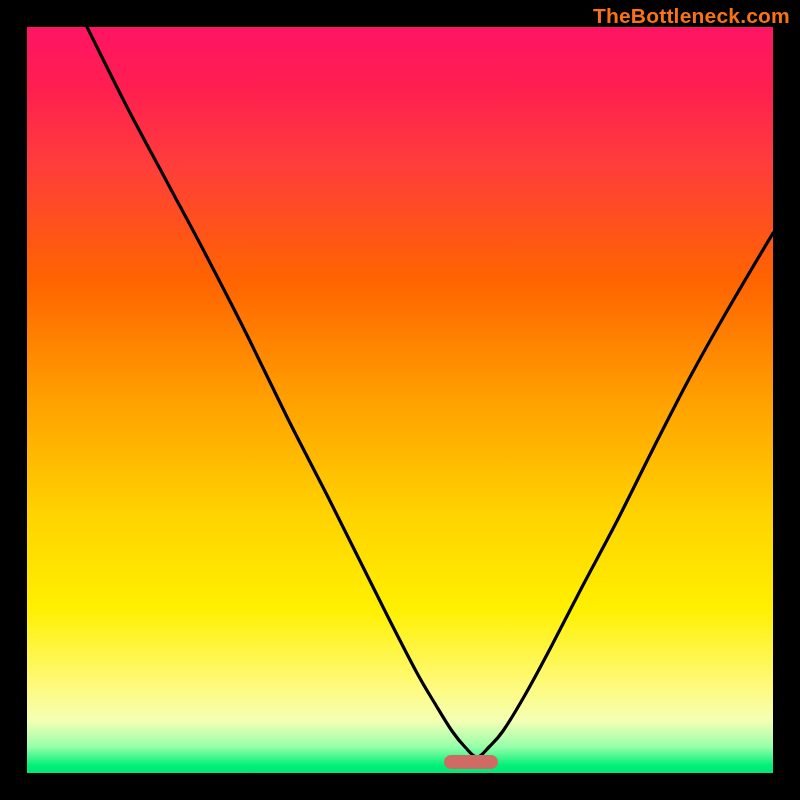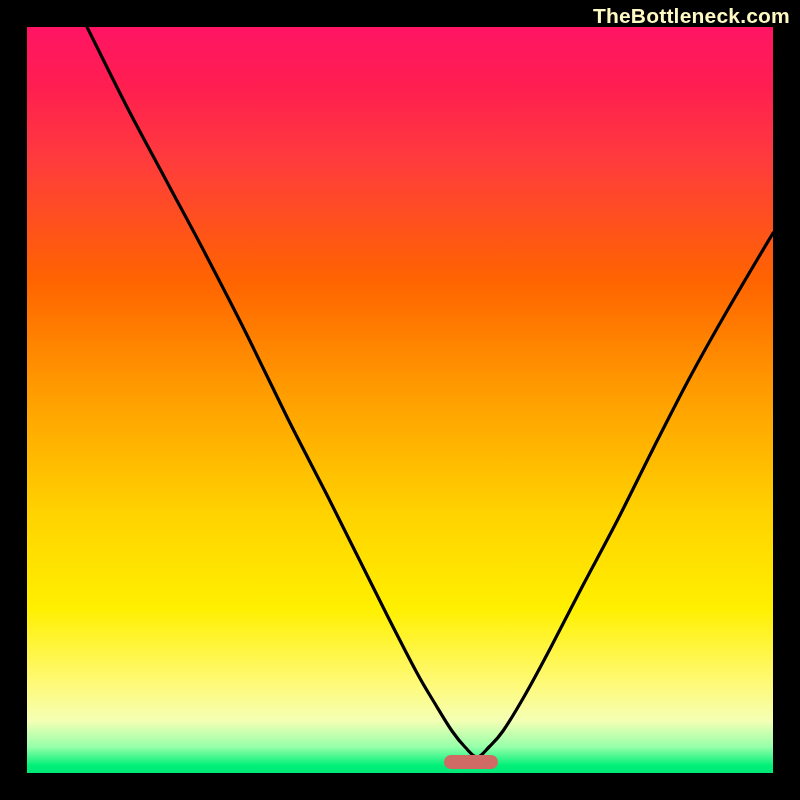--- a/index.html
+++ b/index.html
@@ -62,21 +62,21 @@
     
     background: #cf6a65;
   }
   .watermark {
     position: absolute;
     top: 4px;
     right: 10px;
     font-family: Arial, Helvetica, sans-serif;
     font-size: 21px;
     font-weight: 600;
-    color: #fef9c3;
+    color: #f97316;
     letter-spacing: 0.2px;
     user-select: none;
   }
 </style>
 </head>
 <body>
 
 <div class="frame">
   <div class="watermark">TheBottleneck.com</div>
   <div class="plot">

